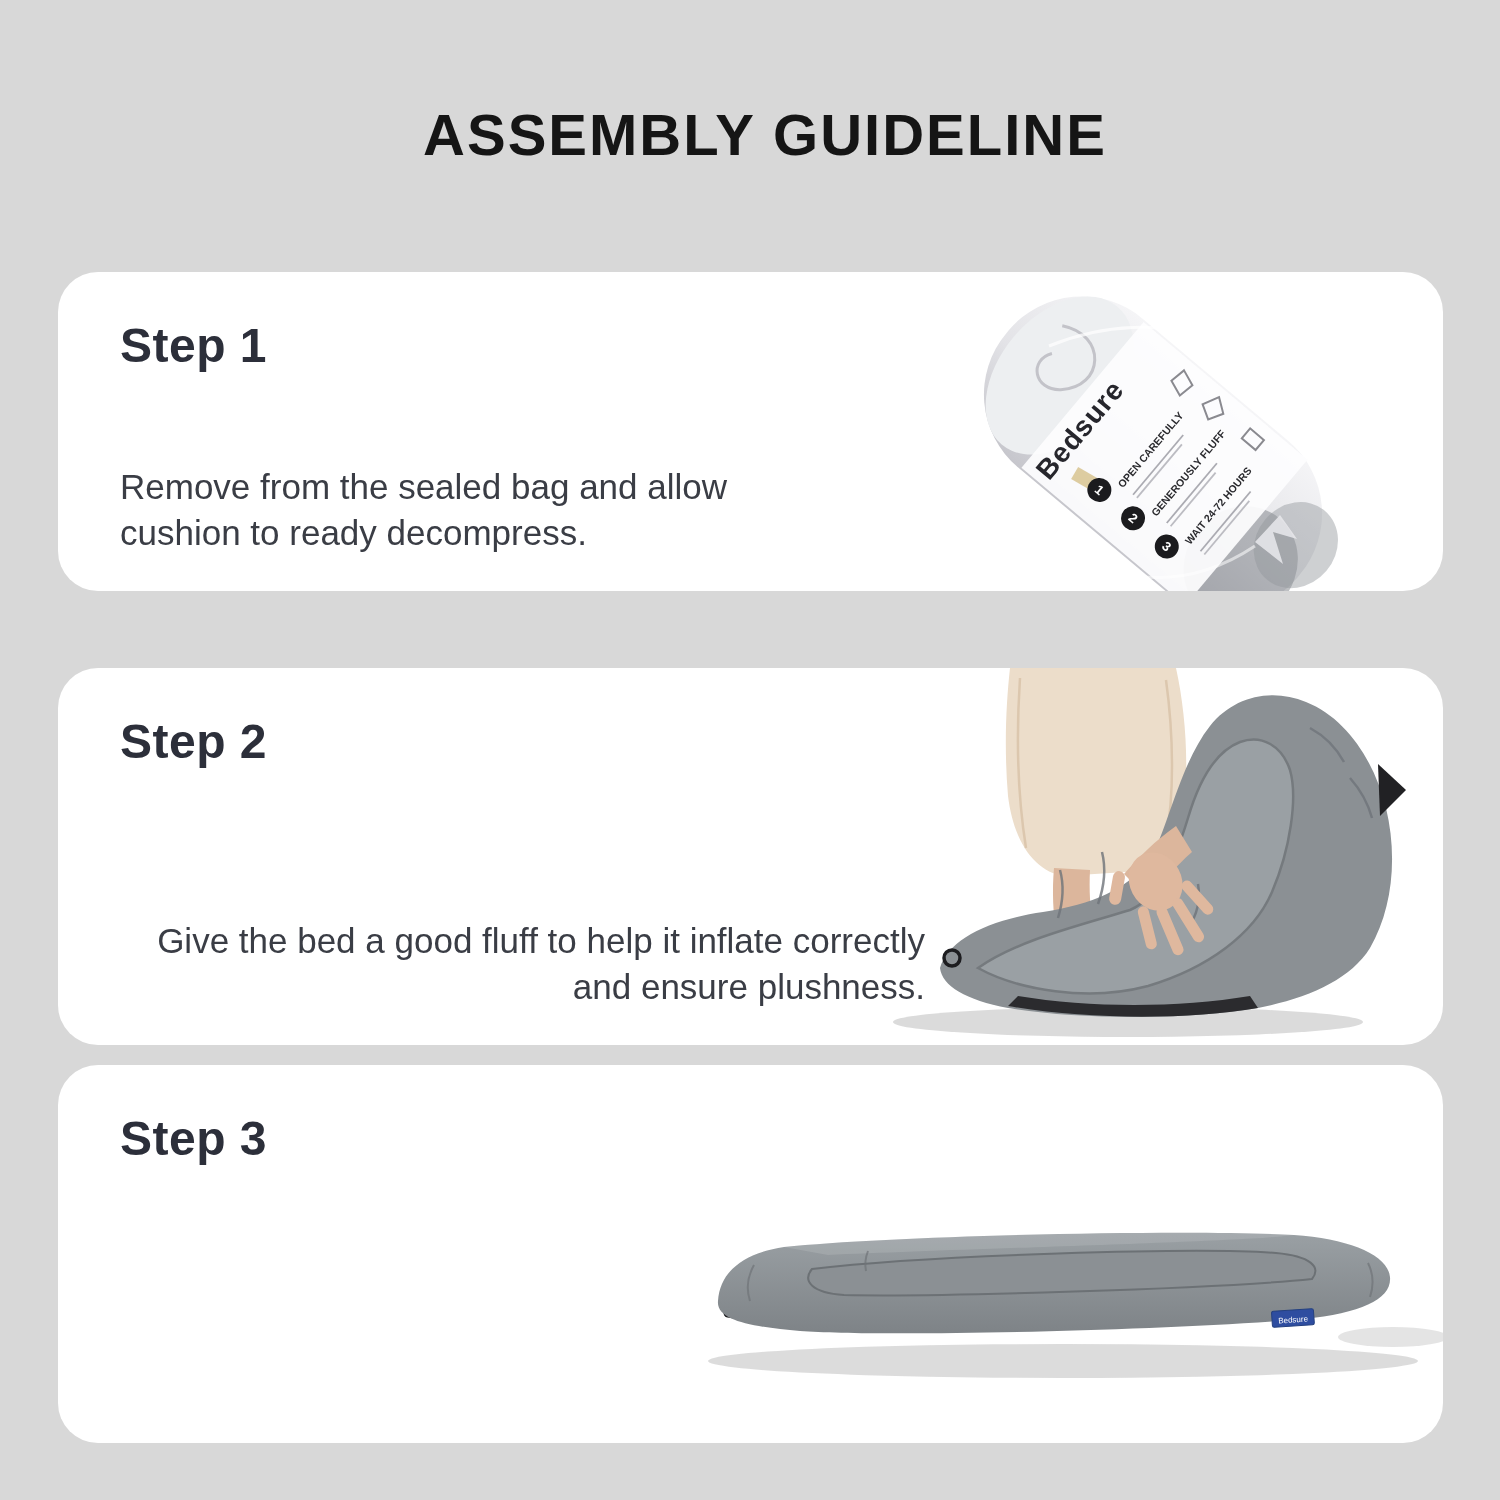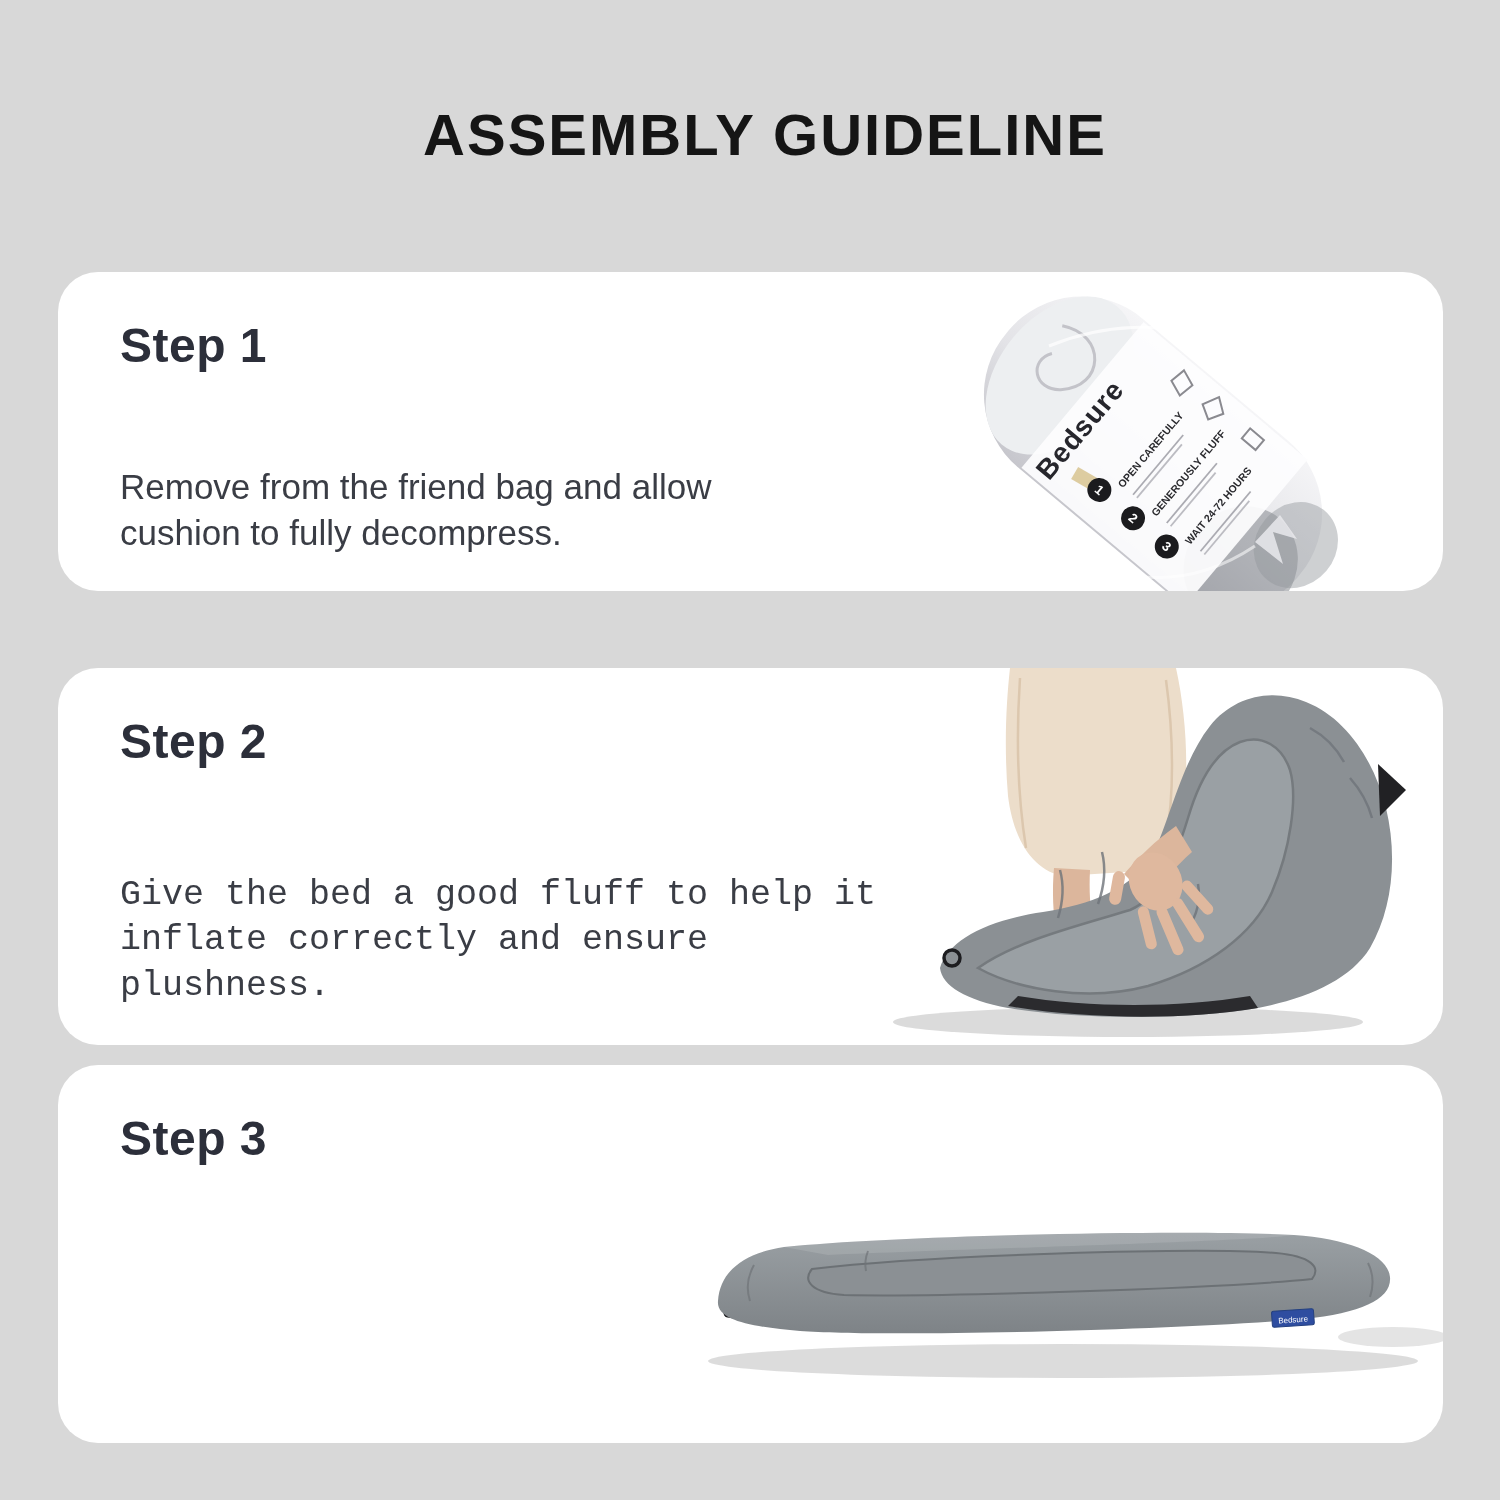--- a/index.html
+++ b/index.html
@@ -2,40 +2,40 @@
 <html><head>
 <meta charset="utf-8">
 <style>
   html,body{margin:0;padding:0;background:#d8d8d8;}
   .canvas{position:relative;width:1500px;height:1500px;background:#d8d8d8;
           font-family:"Liberation Sans",sans-serif;overflow:hidden;}
   .title{position:absolute;top:86px;left:0;width:100%;margin:15px;text-align:center;
          font-size:58px;font-weight:800;letter-spacing:2px;color:#151515;}
   .card{position:absolute;left:58px;width:1385px;background:#ffffff;border-radius:40px;overflow:hidden;}
   .card1{top:272px;height:319px;}
-  .card2{top:668px;height:377px;}
+  .card2{top:668px;height:377px;text-align:right;}
   .card3{top:1065px;height:378px;}
   .step-label{position:absolute;left:62px;top:46px;margin:0;font-size:48px;font-weight:700;
               color:#2c2f3a;letter-spacing:.5px;}
   .step-desc{position:absolute;left:62px;bottom:36px;margin:0;font-size:35px;line-height:1.3;color:#3a3d45;}
   .card1 .step-desc{max-width:655px;}
-  .card2 .step-desc{max-width:805px;font-family:Liberation Mono, monospace;}
+  .card2 .step-desc{max-width:805px;}
   .card3 .step-desc{max-width:455px;}
   .photo{position:absolute;}
 </style>
 </head>
 <body>
 
 <div class="canvas">
 
   <h1 class="title">ASSEMBLY GUIDELINE</h1>
 
   <section class="card card1">
     <h2 class="step-label">Step 1</h2>
-    <p class="step-desc">Remove from the friend bag and allow cushion to fully decompress.</p>
+    <p class="step-desc">Remove from the sealed bag and allow cushion to ready decompress.</p>
 
     <svg class="photo" style="left:895px;top:12px" width="400" height="355" viewBox="0 0 400 355" aria-hidden="true">
       <defs>
         <linearGradient id="rollG" x1="0" y1="0" x2="0" y2="1">
           <stop offset="0" stop-color="#f5f5f7"></stop>
           <stop offset="0.55" stop-color="#e3e3e7"></stop>
           <stop offset="1" stop-color="#c6c6cc"></stop>
         </linearGradient>
       </defs>
       <ellipse cx="198" cy="336" rx="152" ry="13" fill="rgba(0,0,0,0.10)"></ellipse>

